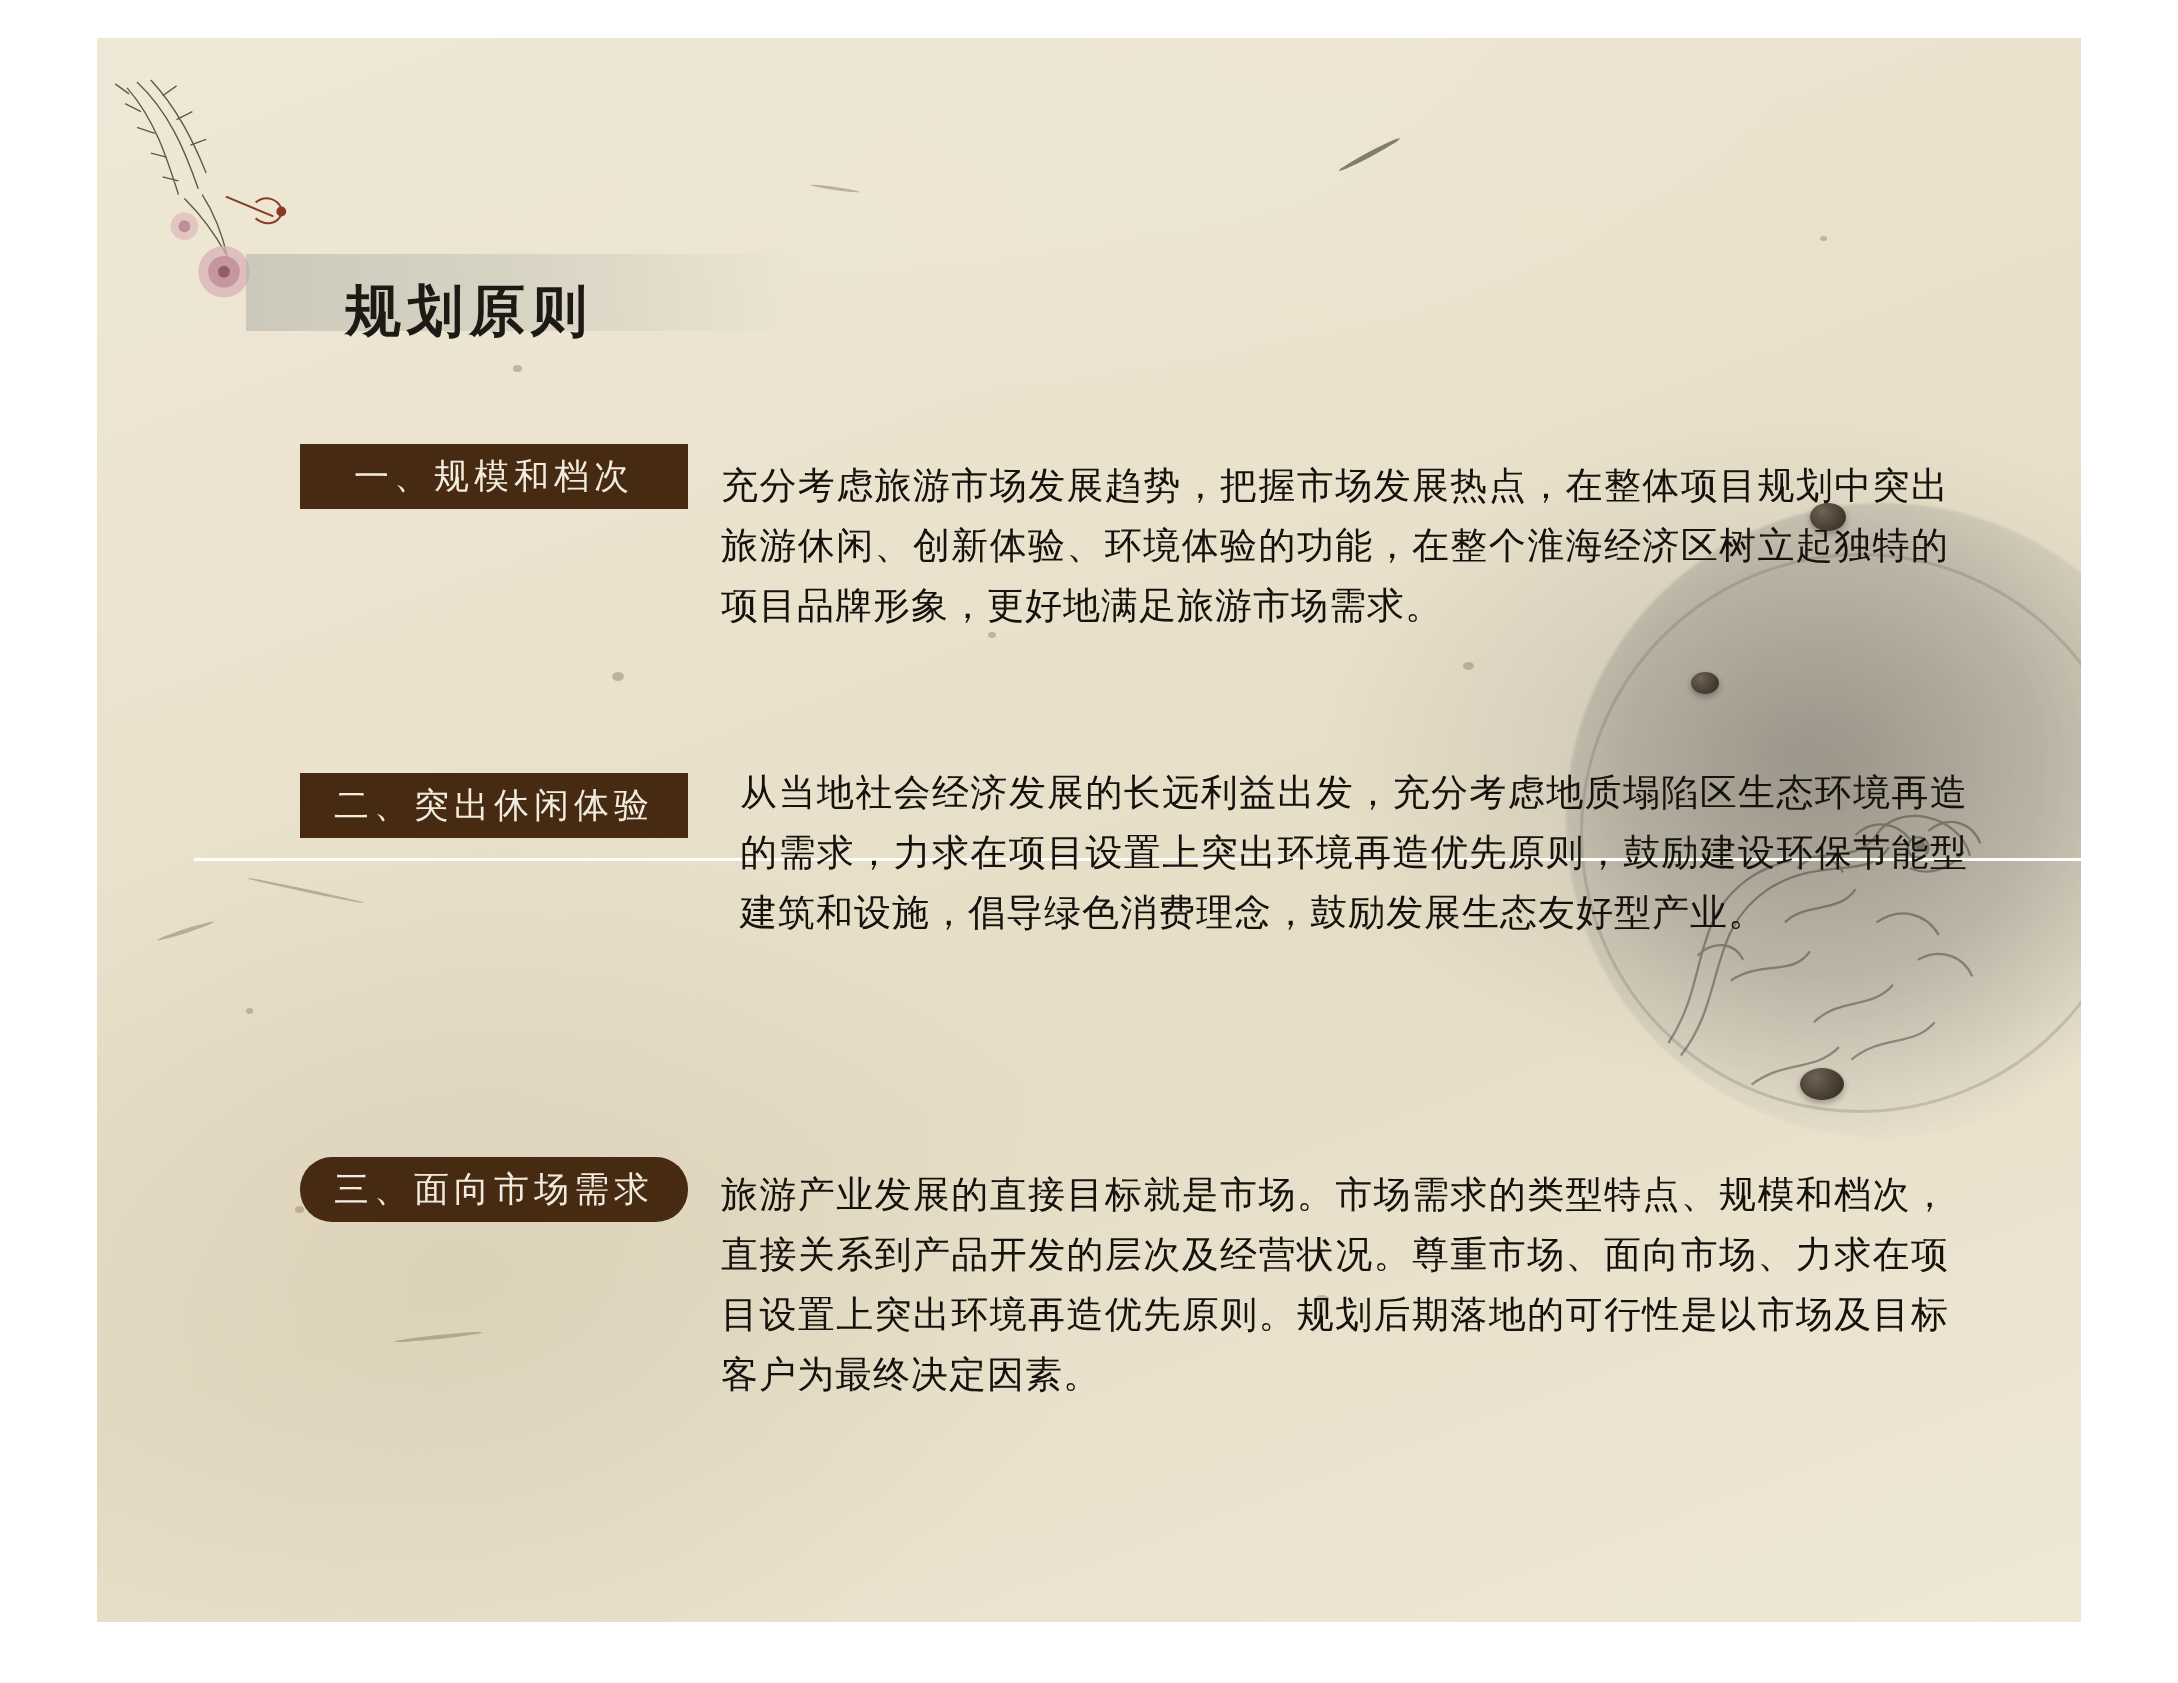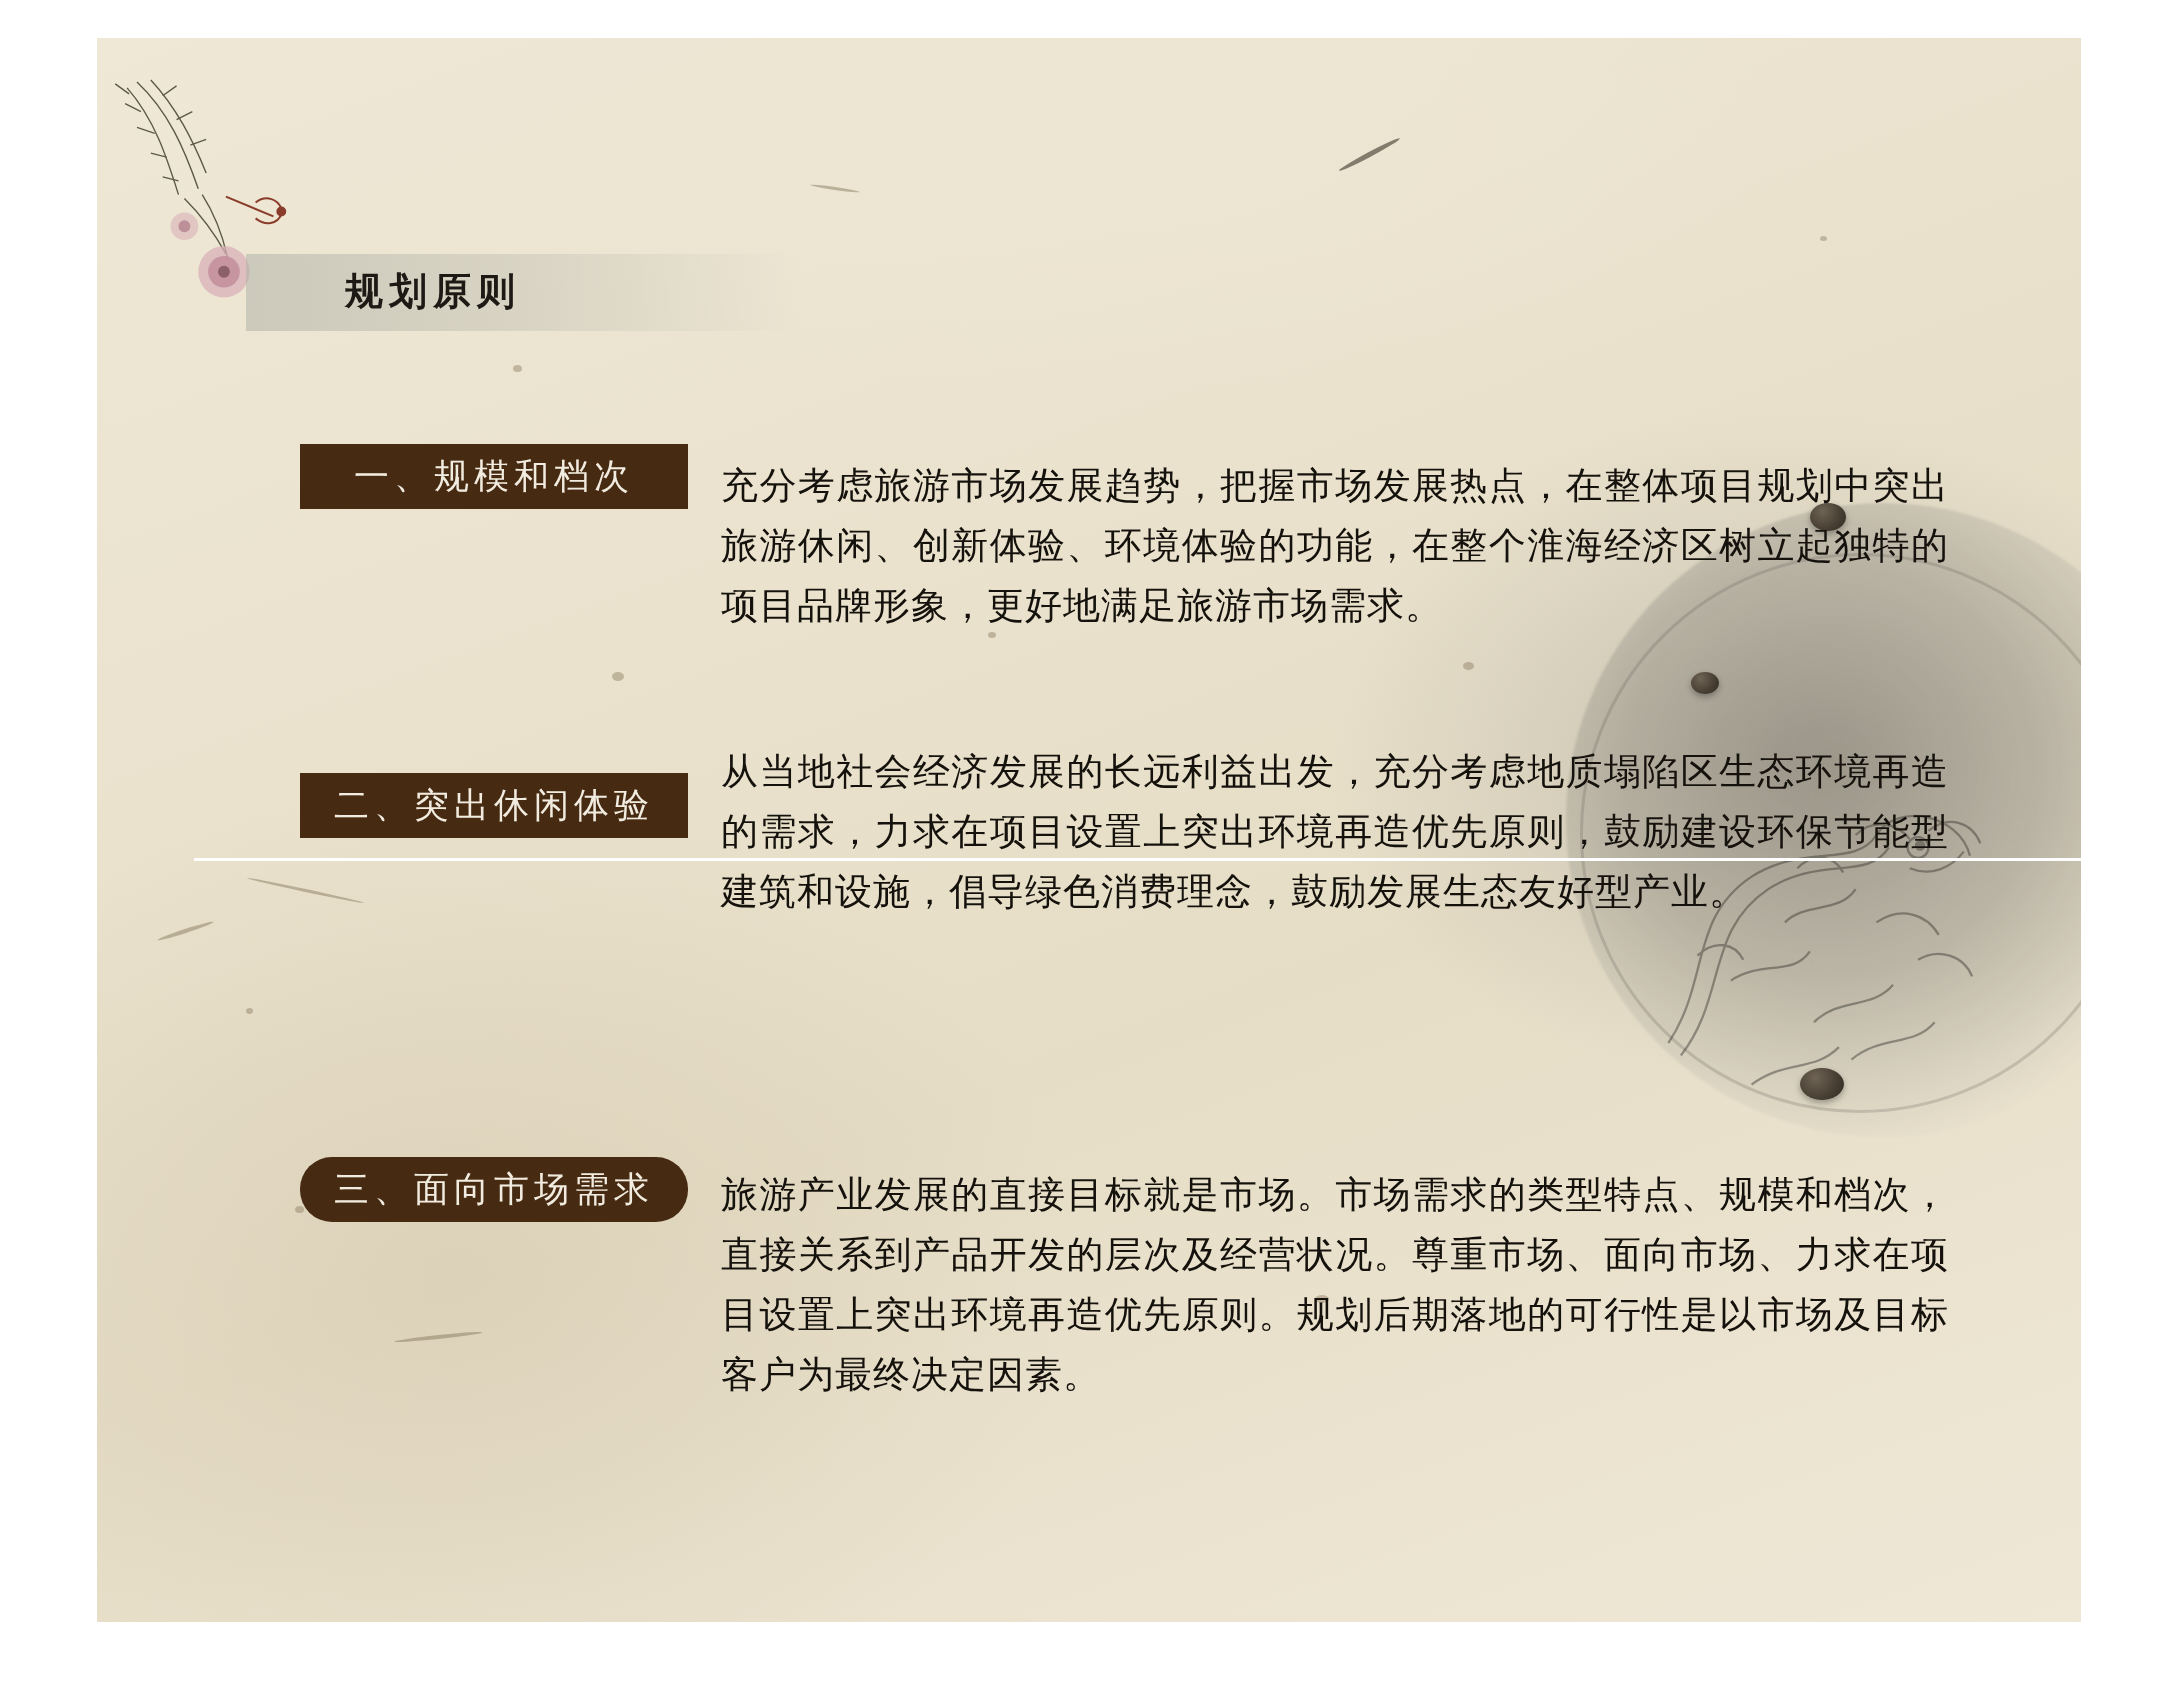--- a/index.html
+++ b/index.html
@@ -93,22 +93,22 @@
     position: absolute;
     left: 149px;
     top: 216px;
     width: 554px;
     height: 77px;
     background: linear-gradient(90deg, rgba(176,178,168,0.55) 0%, rgba(190,190,178,0.40) 55%, rgba(205,203,188,0.0) 100%);
   }
   .title-text {
     position: absolute;
     left: 248px;
-    top: 228px;
-    font-size: 38px;
+    top: 236px;
+    font-size: 56px;
     font-weight: bold;
     color: #1d1a15;
     letter-spacing: 6px;
     font-family: Liberation Serif, serif;
   }
 
   
   .hrule {
     position: absolute;
     left: 97px;
@@ -145,21 +145,21 @@
     text-align: justify;
     text-justify: inter-ideograph;
     letter-spacing: 1px;
     font-family: Liberation Serif, serif;
   }
 
   .b1 .tag { left: 203px; top: 406px; }
   .b1 .para { top: 418px; }
 
   .b2 .tag { left: 203px; top: 735px; }
-  .b2 .para { top: 704px; }
+  .b2 .para { top: 725px; margin-left: 19px; }
 
   .b3 .tag { left: 203px; top: 1119px; border-radius: 32px; }
   .b3 .para { top: 1127px; }
 </style>
 </head>
 <body>
 
 <div class="slide">
 
   <div class="speck" style="left:416px;top:327px;width:9px;height:7px;"></div>

